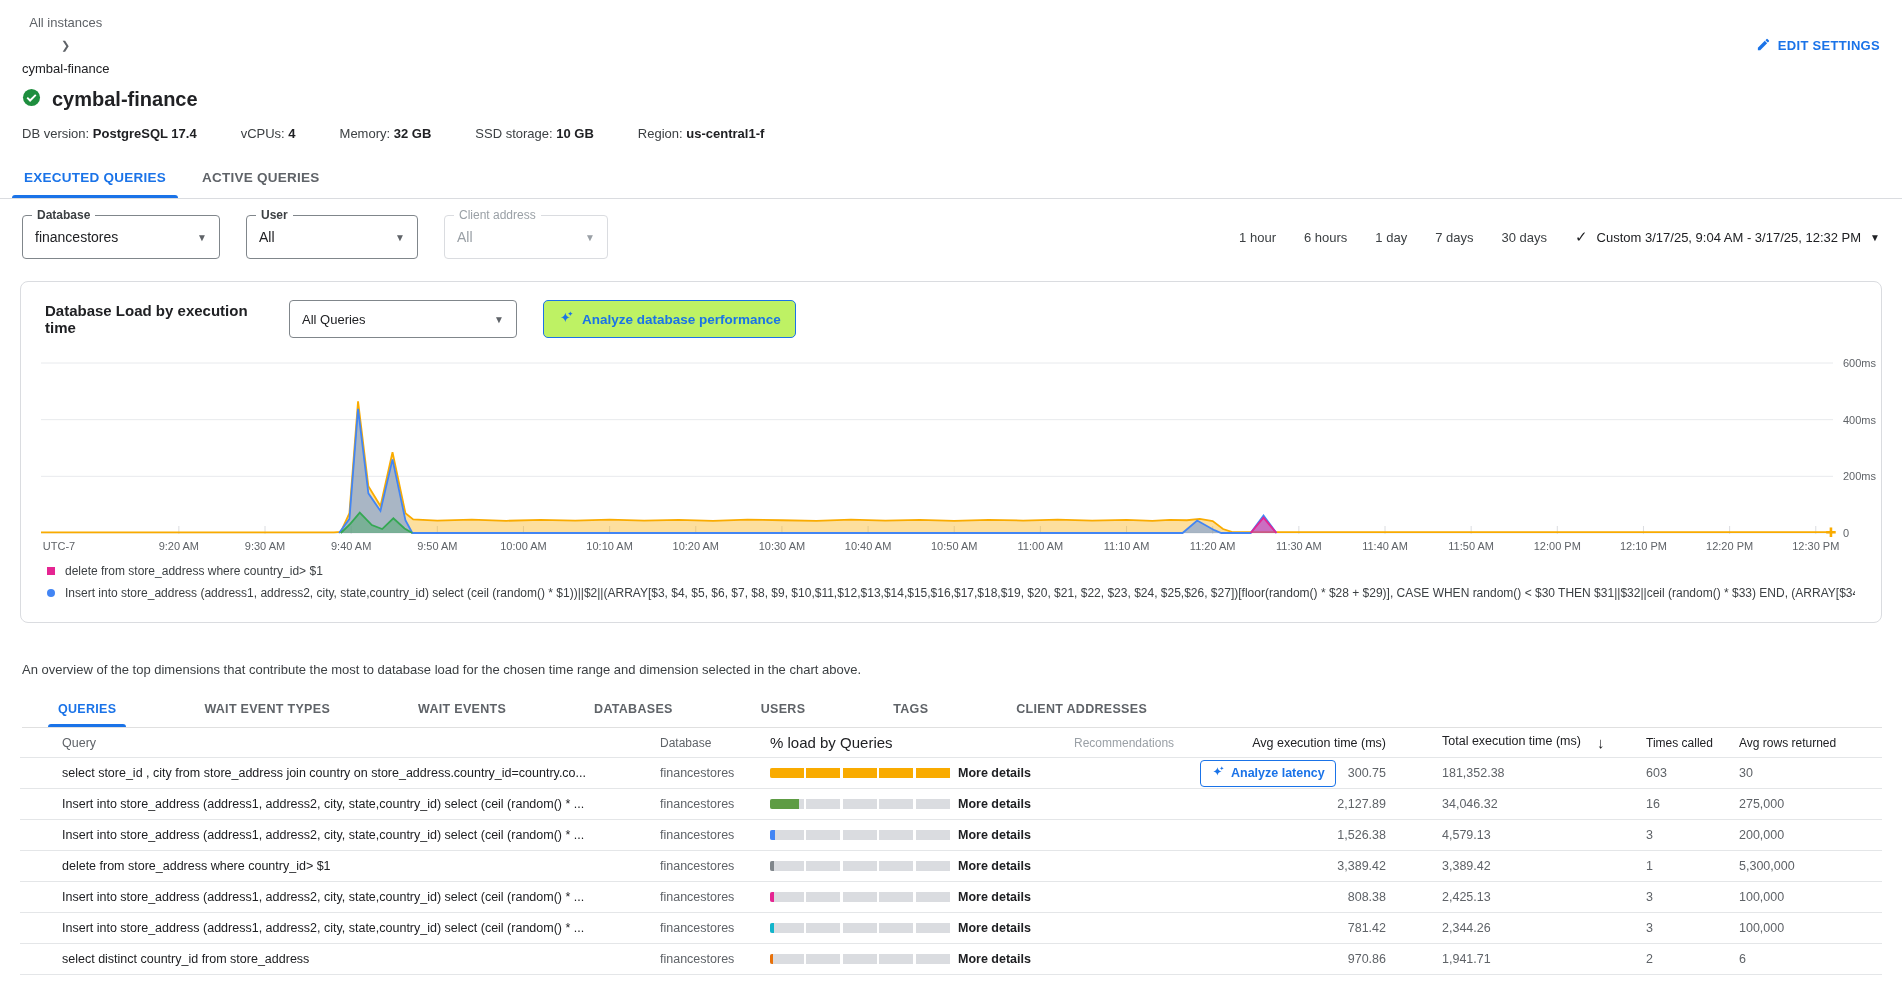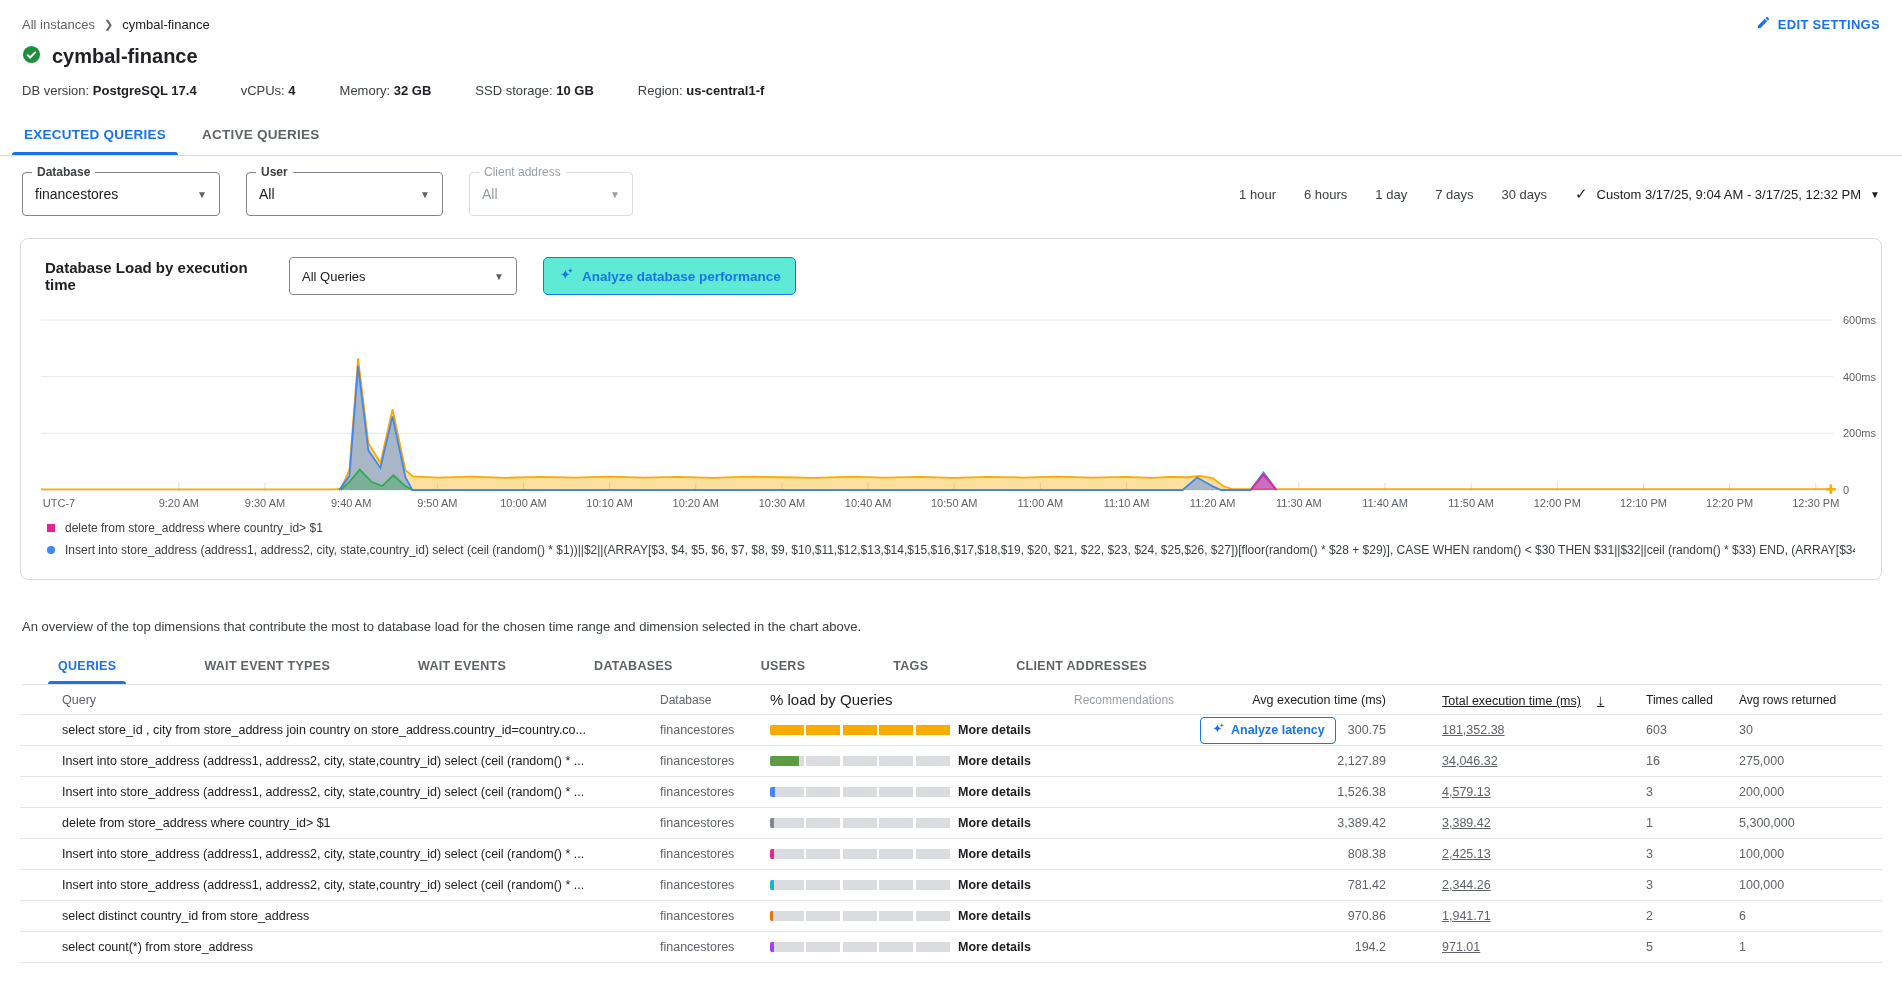--- a/index.html
+++ b/index.html
@@ -1,21 +1,21 @@
 <!DOCTYPE html>
 <html><head>
 <meta charset="utf-8">
 <style>
   * { margin:0; padding:0; box-sizing:border-box; }
   body { background:#fff; font-family:"Liberation Sans", sans-serif; color:#202124; }
   .page { position:relative; width:1902px; height:985px; overflow:hidden; background:#fff; }
 
   
   .topbar { display:flex; justify-content:space-between; align-items:center; padding:15px 22px 0 22px; }
-  .breadcrumb { display:flex; align-items:center; gap:9px; font-size:13px; }
+  .breadcrumb { display:flex; align-items:center; gap:9px; font-size:13px;flex-direction:column; }
   .crumb-parent { color:#5f6368; cursor:pointer; }
   .crumb-sep { color:#5f6368; font-size:11px; }
   .crumb-current { color:#202124; }
   .edit-settings { display:flex; align-items:center; gap:7px; color:#1a73e8; font-size:13px; font-weight:bold; letter-spacing:.3px; cursor:pointer; }
 
   .titlerow { display:flex; align-items:center; gap:11px; padding:12px 22px 0 22px; }
   .page-title { font-size:20px; font-weight:bold; color:#202124; }
 
   .metarow { display:flex; gap:44px; padding:15px 22px 0 22px; font-size:13px; }
   .meta-item .lbl { color:#3c4043; }
@@ -24,40 +24,40 @@
   
   .tabs { display:flex; margin-top:16px; border-bottom:1px solid #dadce0; padding-left:6px; }
   .tab { padding:13px 18px; font-size:13.5px; font-weight:bold; letter-spacing:.25px; color:#5f6368; cursor:pointer; position:relative; }
   .tab.active { color:#1a73e8; }
   .tab.active::after { content:""; position:absolute; left:6px; right:6px; bottom:0; height:3px; background:#1a73e8; border-radius:3px 3px 0 0; }
 
   
   .filterrow { display:flex; justify-content:space-between; align-items:center; padding:16px 22px 0 22px; }
   .fields { display:flex; gap:26px; }
   .field { position:relative; height:44px; border:1px solid #80868b; border-radius:4px; display:flex; align-items:center; justify-content:space-between; padding:0 12px; cursor:pointer; background:#fff; }
-  .field.f-db { width:198px; } .field.f-user { width:197px; } .field.f-client { width:164px; }
+  .field.f-db { width:198px; } .field.f-user { width:172px; } .field.f-client { width:164px; }
   .field .flabel { position:absolute; top:-8px; left:9px; background:#fff; padding:0 5px; font-size:12px; font-weight:bold; color:#3c4043; }
   .field .fval { font-size:14px; color:#202124; }
   .field .arr { color:#5f6368; font-size:10px; }
   .field.disabled { border-color:#dadce0; }
   .field.disabled .flabel { color:#9aa0a6; font-weight:normal; }
   .field.disabled .fval, .field.disabled .arr { color:#9aa0a6; }
 
   .timerange { display:flex; align-items:center; gap:28px; font-size:13px; color:#3c4043; }
   .time-opt { cursor:pointer; }
   .time-custom { display:flex; align-items:center; gap:9px; cursor:pointer; color:#202124; }
   .check-glyph { font-size:15px; }
   .dd-arrow { font-size:10px; color:#202124; }
 
   
   .card { margin:22px 20px 0 20px; border:1px solid #dadce0; border-radius:8px; padding:18px 0 8px 0; }
   .card-head { display:flex; align-items:center; gap:26px; padding:0 24px; }
   .card-title { font-size:15px; font-weight:bold; color:#202124; width:218px; }
   .select-box { width:228px; height:38px; border:1px solid #80868b; border-radius:4px; display:flex; align-items:center; justify-content:space-between; padding:0 12px; font-size:13px; cursor:pointer; }
-  .btn-outline { display:flex; align-items:center; gap:8px; height:38px; padding:0 14px; border:1px solid #1a73e8; border-radius:5px; background:#5eead4; color:#1a73e8; font-size:13.5px; font-weight:bold; cursor:pointer; }
+  .btn-outline { display:flex; align-items:center; gap:8px; height:38px; padding:0 14px; border:1px solid #1a73e8; border-radius:5px; background:#bef264; color:#1a73e8; font-size:13.5px; font-weight:bold; cursor:pointer; }
   svg.chart { display:block; margin-top:6px; }
   svg .axis { font-family:"Liberation Sans", sans-serif; font-size:11px; fill:#5f6368; }
   svg .mid { text-anchor:middle; }
   svg .marker { font-size:13px; fill:#F9AB00; text-anchor:middle; }
   .legend { padding:4px 26px 10px 26px; }
   .legend-item { display:flex; align-items:center; gap:10px; height:22px; font-size:12px; color:#3c4043; white-space:nowrap; overflow:hidden; max-width:1810px; }
   .lg-marker { flex:0 0 8px; width:8px; height:8px; }
   .lg-marker.circle { border-radius:50%; }
 
   
@@ -76,21 +76,21 @@
   .c-query { padding-left:42px; white-space:nowrap; overflow:hidden; font-size:12.5px; color:#202124; }
   .thead .c-query { color:#5f6368; }
   .c-db { font-size:12.5px; color:#5f6368; }
   .c-bar { padding-right:6px; }
   .loadbar { position:relative; width:182px; height:10px; }
   .loadbar .track { position:absolute; inset:0; --c:#dadce0; background:repeating-linear-gradient(to right, var(--c) 0 34px, #fff 34px 36.5px); border-radius:2px; }
   .loadbar .fill { position:absolute; top:0; bottom:0; left:0; --c:#F9AB00; background:repeating-linear-gradient(to right, var(--c) 0 34px, #fff 34px 36.5px); border-radius:2px 0 0 2px; }
   .c-more { font-size:12.5px; font-weight:bold; color:#202124; cursor:pointer; }
   .c-avg { display:flex; justify-content:flex-end; align-items:center; gap:12px; padding-right:18px; font-size:12.5px; color:#5f6368; }
   .btn-latency { display:flex; align-items:center; gap:6px; height:27px; padding:0 10px; border:1px solid #1a73e8; border-radius:4px; background:#fff; color:#1a73e8; font-size:12.5px; font-weight:bold; cursor:pointer; white-space:nowrap; }
-  .c-total { padding-left:38px; font-size:12.5px; color:#5f6368; display:flex; align-items:flex-end; gap:16px;text-decoration:underline; }
+  .c-total { padding-left:38px; font-size:12.5px; color:#5f6368; display:flex; align-items:flex-start; gap:16px; }
   .thead .c-total { color:#202124; font-weight:normal; }
   .thead .sort-arrow { font-size:15px; color:#202124; cursor:pointer; }
   .c-times { padding-left:22px; font-size:12.5px; color:#5f6368; }
   .c-rows { font-size:12.5px; color:#5f6368; }
   .thead .c-times, .thead .c-rows, .thead .c-db, .thead .c-barh { color:#5f6368; font-size:12px; }
   .thead .strong { color:#202124; }
 </style>
 </head>
 <body>
 

